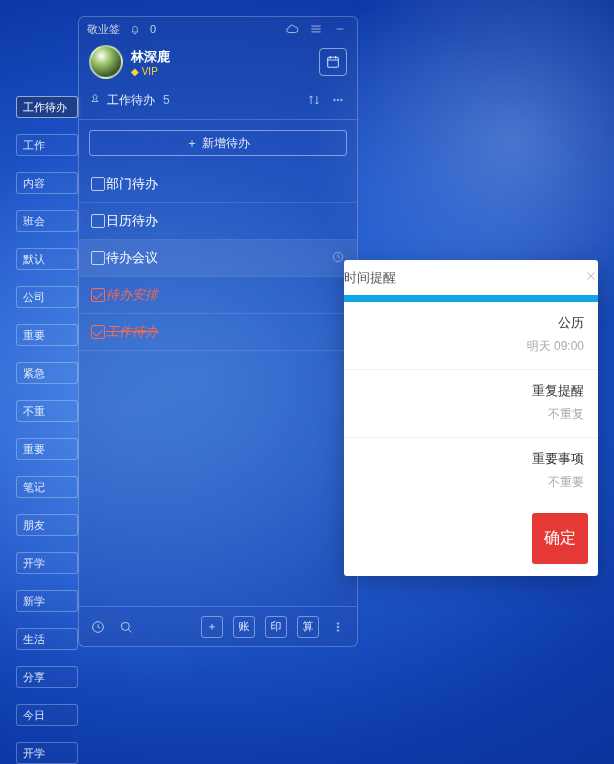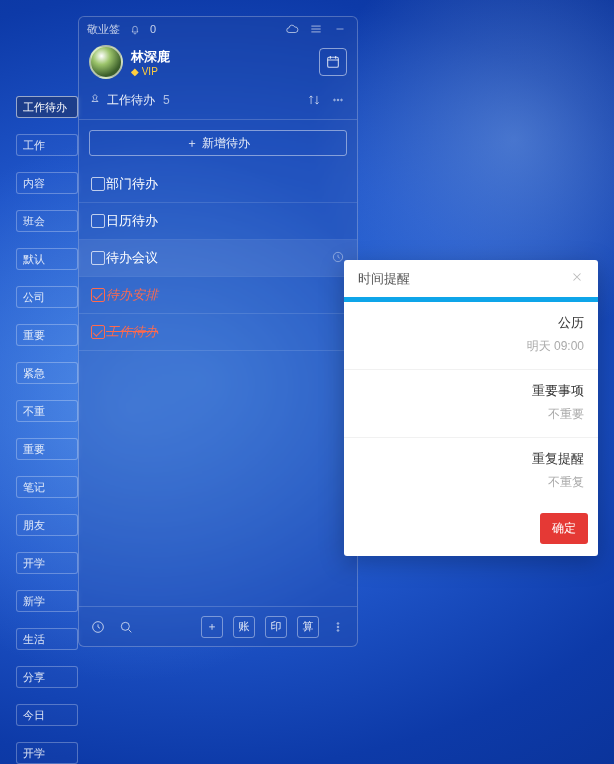--- a/index.html
+++ b/index.html
@@ -68,28 +68,28 @@
 
   .footer { height:40px; border-top:1px solid rgba(255,255,255,.18); display:flex; align-items:center; gap:10px; padding:0 10px; }
   .footer .spacer { flex:1; }
   .fbtn { width:22px; height:22px; border:1px solid rgba(255,255,255,.4); border-radius:3px; display:flex; align-items:center; justify-content:center; font-size:11px; color:rgba(255,255,255,.85); }
 
   
   .popup {
     position:absolute; left:344px; top:260px; width:254px; background:#fff; border-radius:3px;
     box-shadow: 0 6px 24px rgba(0,0,0,.25); z-index:5; color:#333; font-size:13px;
   }
-  .popup-head { height:42px; display:flex; align-items:center; padding:0 14px; border-bottom:5px solid #0ea5e9; color:#555;gap:44px; }
+  .popup-head { height:42px; display:flex; align-items:center; padding:0 0; border-bottom:7px solid #0ea5e9; color:#555;gap:44px; }
   .popup-head .close { margin-left:auto; cursor:pointer; color:#bbb; }
   .popup-sec { padding:12px 14px 14px; border-bottom:1px solid #f1f1f1;text-align:right; }
   .popup-sec:last-of-type { border-bottom:none; }
   .popup-sec .k { color:#333; }
   .popup-sec .v { color:#aaa; font-size:12px; margin-top:6px; }
   .popup-foot { padding:8px 10px 12px; display:flex; justify-content:flex-end; }
-  .ok { background:#e53935; color:#fff; border:none; border-radius:3px; padding:7px 12px; font-size:12px; cursor:pointer; }
+  .ok { background:#e53935; color:#fff; border:none; border-radius:3px; padding:15px 12px; font-size:16px; cursor:pointer; }
 </style>
 </head>
 <body>
 
 <div class="tag-rail" id="tag-rail">
     <div class="tag active">工作待办</div>
     <div class="tag">工作</div>
     <div class="tag">内容</div>
     <div class="tag">班会</div>
     <div class="tag">默认</div>
@@ -251,24 +251,24 @@
           <path d="M6 6l12 12M18 6L6 18"></path>
         </svg>
     </span>
   </div>
   <div id="popup-body">
       <div class="popup-sec">
         <div class="k">公历</div>
         <div class="v">明天 09:00</div>
       </div>
       <div class="popup-sec">
+        <div class="k">重复提醒</div>
+        <div class="v">不重复</div>
+      </div>
+      <div class="popup-sec">
         <div class="k">重要事项</div>
         <div class="v">不重要</div>
       </div>
-      <div class="popup-sec">
-        <div class="k">重复提醒</div>
-        <div class="v">不重复</div>
-      </div>
     </div>
   <div class="popup-foot">
     <button class="ok">确定</button>
   </div>
 </div>
 
 </body></html>

